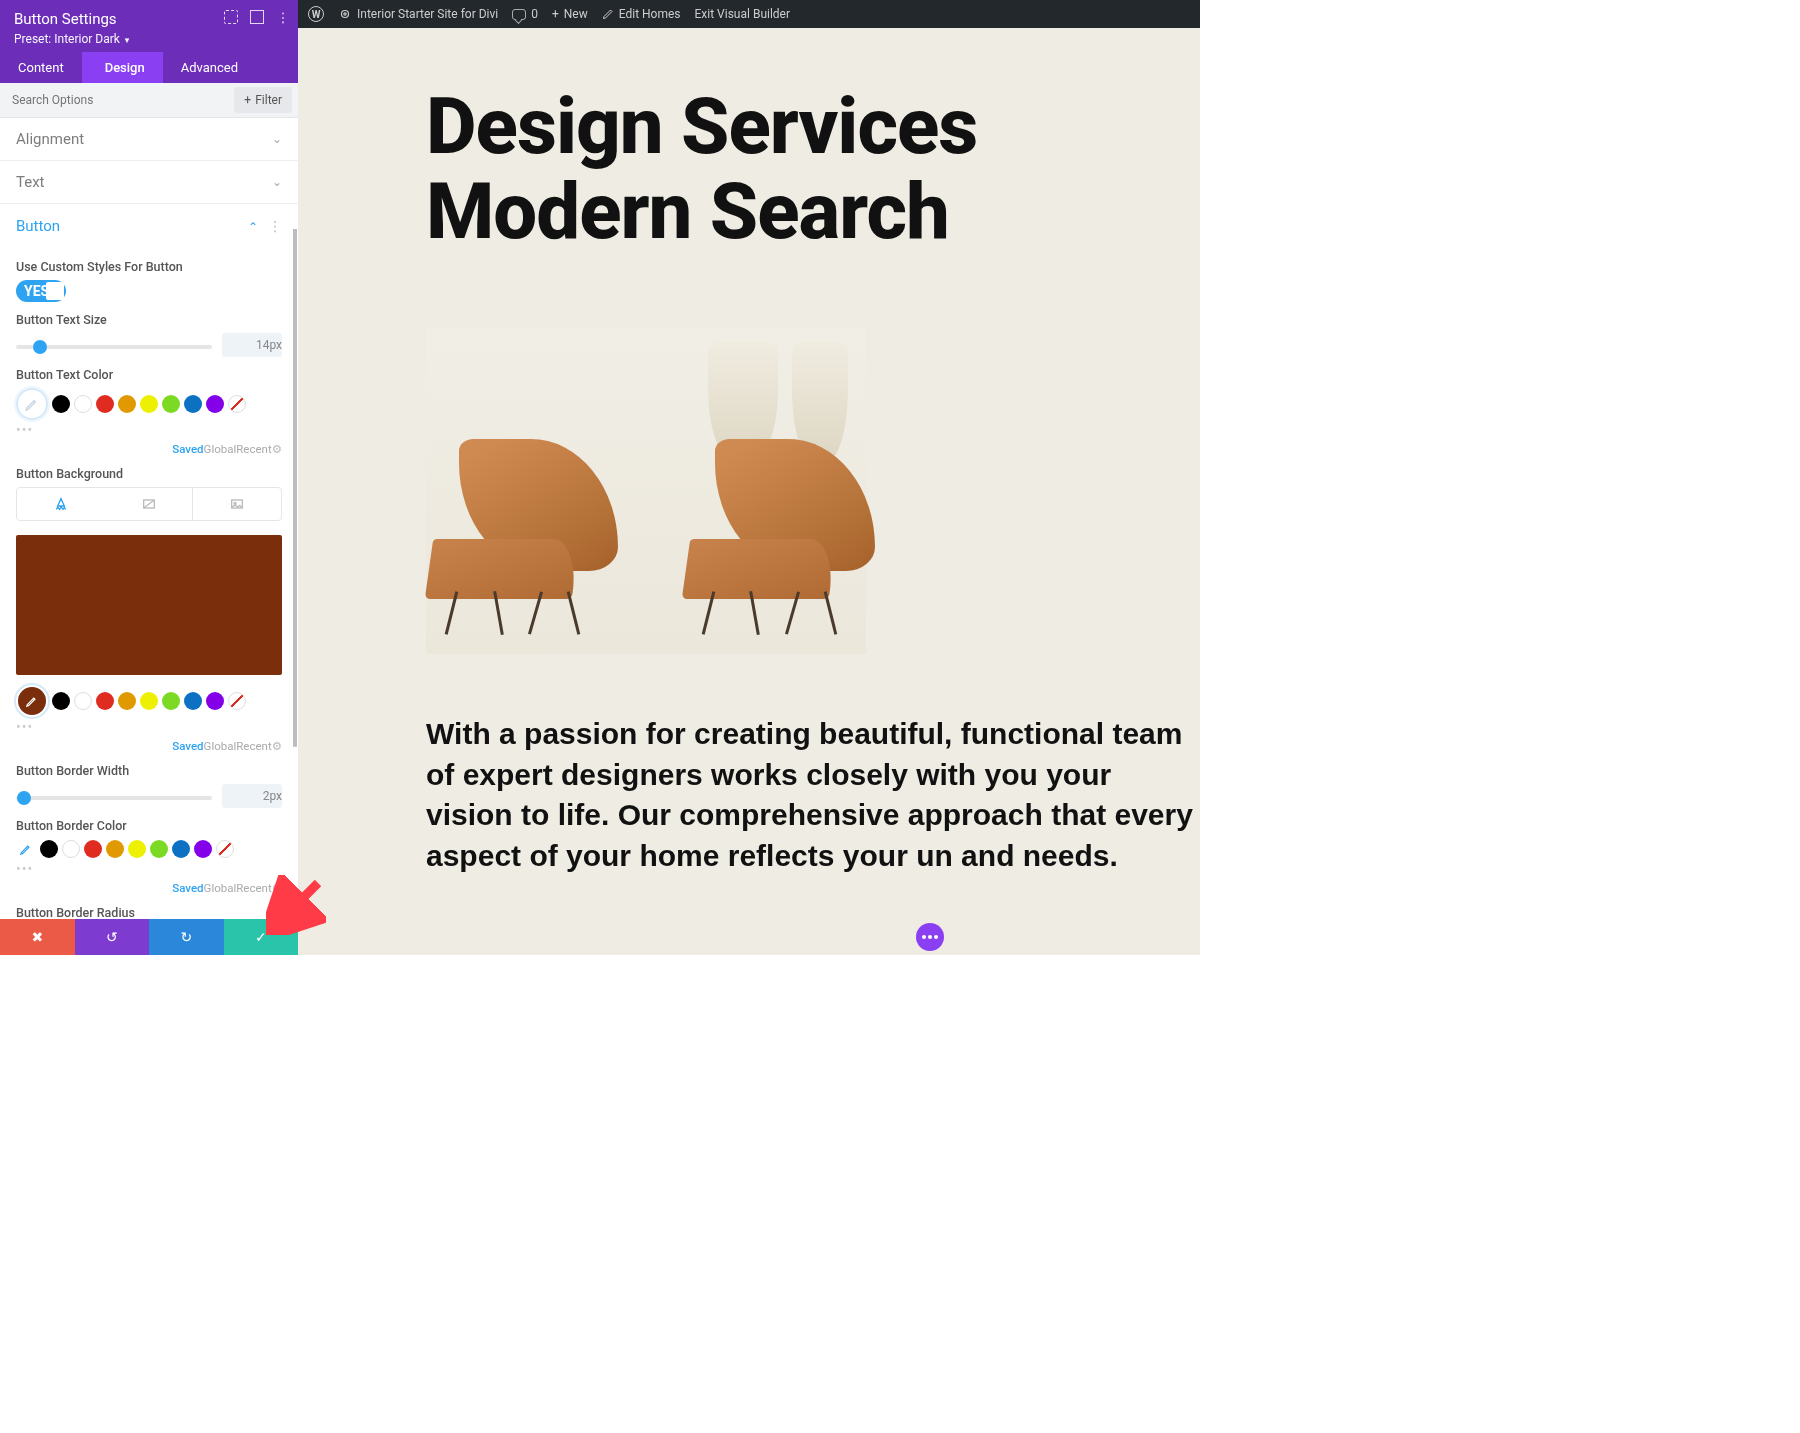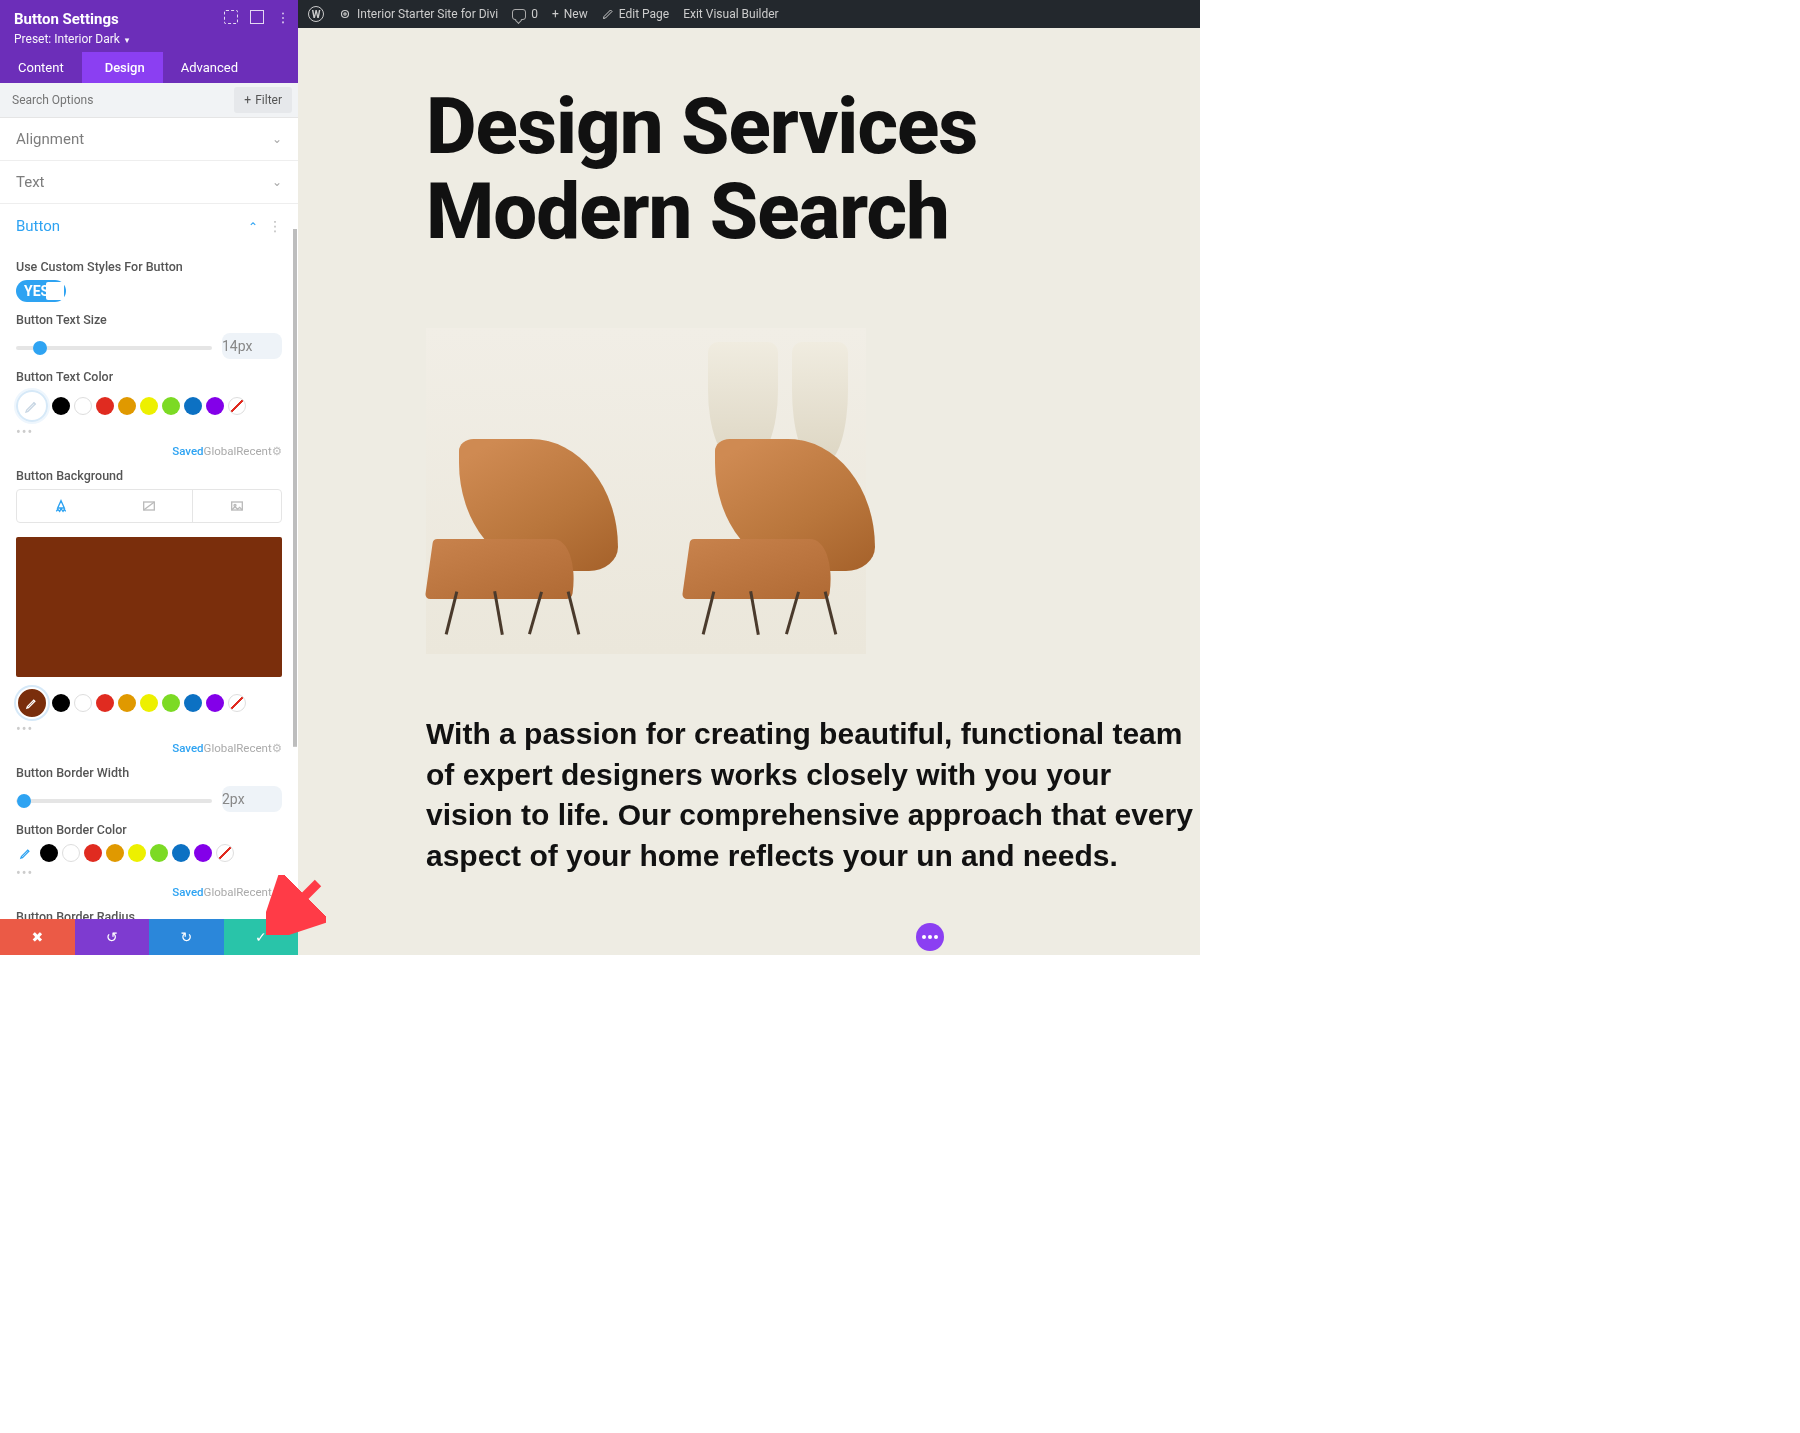--- a/index.html
+++ b/index.html
@@ -2,21 +2,21 @@
 <html><head>
 <meta charset="utf-8">
 <style>
 * { margin: 0; padding: 0; box-sizing: border-box; font-family: -apple-system, BlinkMacSystemFont, "Segoe UI", Roboto, sans-serif; }
 body { display: flex; height: 955px; width: 1200px; overflow: hidden; }
 
 
 .settings-panel { width: 298px; display: flex; flex-direction: column; background: #fff; position: relative; }
 
 .panel-header { background: #6c2eb9; color: #fff; padding: 10px 14px 6px; position: relative; }
-.panel-title { font-size: 15px; font-weight: 700; }
+.panel-title { font-size: 15px; font-weight: 400; }
 .panel-preset { font-size: 12px; margin-top: 4px; opacity: .95; }
 .panel-preset .caret { font-size: 9px; margin-left: 2px; }
 .header-icons { position: absolute; right: 8px; top: 10px; display: flex; gap: 12px; }
 .header-icons span { width: 14px; height: 14px; display: flex; align-items: center; justify-content: center; font-size: 13px; opacity: .9; cursor: pointer; }
 .hicon-box { border: 1.5px solid #fff; width: 11px; height: 11px; }
 .hicon-target { border: 1.5px dashed #fff; width: 11px; height: 11px; border-radius: 2px; }
 
 .tabs { display: flex; background: #6c2eb9; }
 .tab { flex: 0 0 auto; padding: 8px 18px; font-size: 13px; color: #fff; cursor: pointer; }
 .tab.active { background: #8b3ff2; font-weight: 500; padding-left: 23px; }
@@ -38,21 +38,21 @@
 .acc-body { padding: 2px 16px 10px; }
 .field { margin-top: 10px; }
 .field-label { font-size: 12.5px; color: #555; font-weight: 500; margin-bottom: 6px; }
 .toggle { display:inline-flex; align-items:center; background:#2ea3f2; border-radius: 12px; padding: 2px; height: 22px; width: 50px; position:relative; cursor:pointer; }
 .toggle .yes { color:#fff; font-size:14px; font-weight:700; margin-left:6px; }
 .toggle .knob { position:absolute; right:2px; width:18px; height:18px; background:#fff; border-radius:2px; }
 
 .slider-row { display:flex; align-items:center; gap:10px; }
 .slider-track { flex:1; height:4px; background:#e5e5e5; border-radius:2px; position:relative; margin-top: 4px;}
 .slider-thumb { position:absolute; top:50%; transform:translate(-50%,-50%); width:14px; height:14px; background:#2ea3f2; border-radius:50%; }
-.slider-val { width:60px; text-align:left; background:#eef3f8; color:#888; font-size:14px; padding:5px 0; border-radius:8px; }
+.slider-val { width:60px; text-align:right; background:#eef3f8; color:#888; font-size:12px; padding:5px 0; border-radius:3px; }
 
 .swatch-row { display:flex; align-items:center; gap:4px; flex-wrap: nowrap; }
 .swatch-big { width:32px; height:32px; border-radius:50%; border:2px solid #d6e9f8; box-shadow: 0 0 0 2px #eef6fd; display:flex; align-items:center; justify-content:center; flex-shrink:0;}
 .swatch { width:18px; height:18px; border-radius:50%; cursor:pointer; flex-shrink:0;}
 .sw-black{background:#000;} .sw-white{background:#fff; border:1px solid #ddd;}
 .sw-red{background:#e02b20;} .sw-orange{background:#e09900;} .sw-yellow{background:#edf000;}
 .sw-green{background:#7cda24;} .sw-blue{background:#0c71c3;} .sw-purple{background:#8300e9;}
 .sw-strike{background:linear-gradient(135deg, transparent 45%, #e02b20 45%, #e02b20 55%, transparent 55%), #fff; border:1px solid #ddd;}
 .eyedrop-big { width:32px; height:32px; border-radius:50%; background:#7a2e0c; border:2px solid #fff; box-shadow:0 0 0 2px #d6e9f8; display:flex;align-items:center;justify-content:center;flex-shrink:0;}
 .eyedrop-big svg { width:14px; height:14px; }
@@ -370,21 +370,21 @@
       <span>0</span>
     </span>
     <span class="item">
       <span>+</span>
       <span>New</span>
     </span>
     <span class="item">
       <svg width="12" height="12" viewBox="0 0 24 24" fill="none" stroke="#ccc" stroke-width="2">
           <path d="M3 21l4-1L20 7l-3-3L4 17l-1 4z"></path>
         </svg>
-      <span>Edit Page</span>
+      <span>Edit Homes</span>
     </span>
     <span class="item">Exit Visual Builder</span>
   </div>
 
   <div class="page-content">
     <h1 class="hero-h">
       <span>Design Services</span><br>
       <span>Modern Search</span>
     </h1>
 

